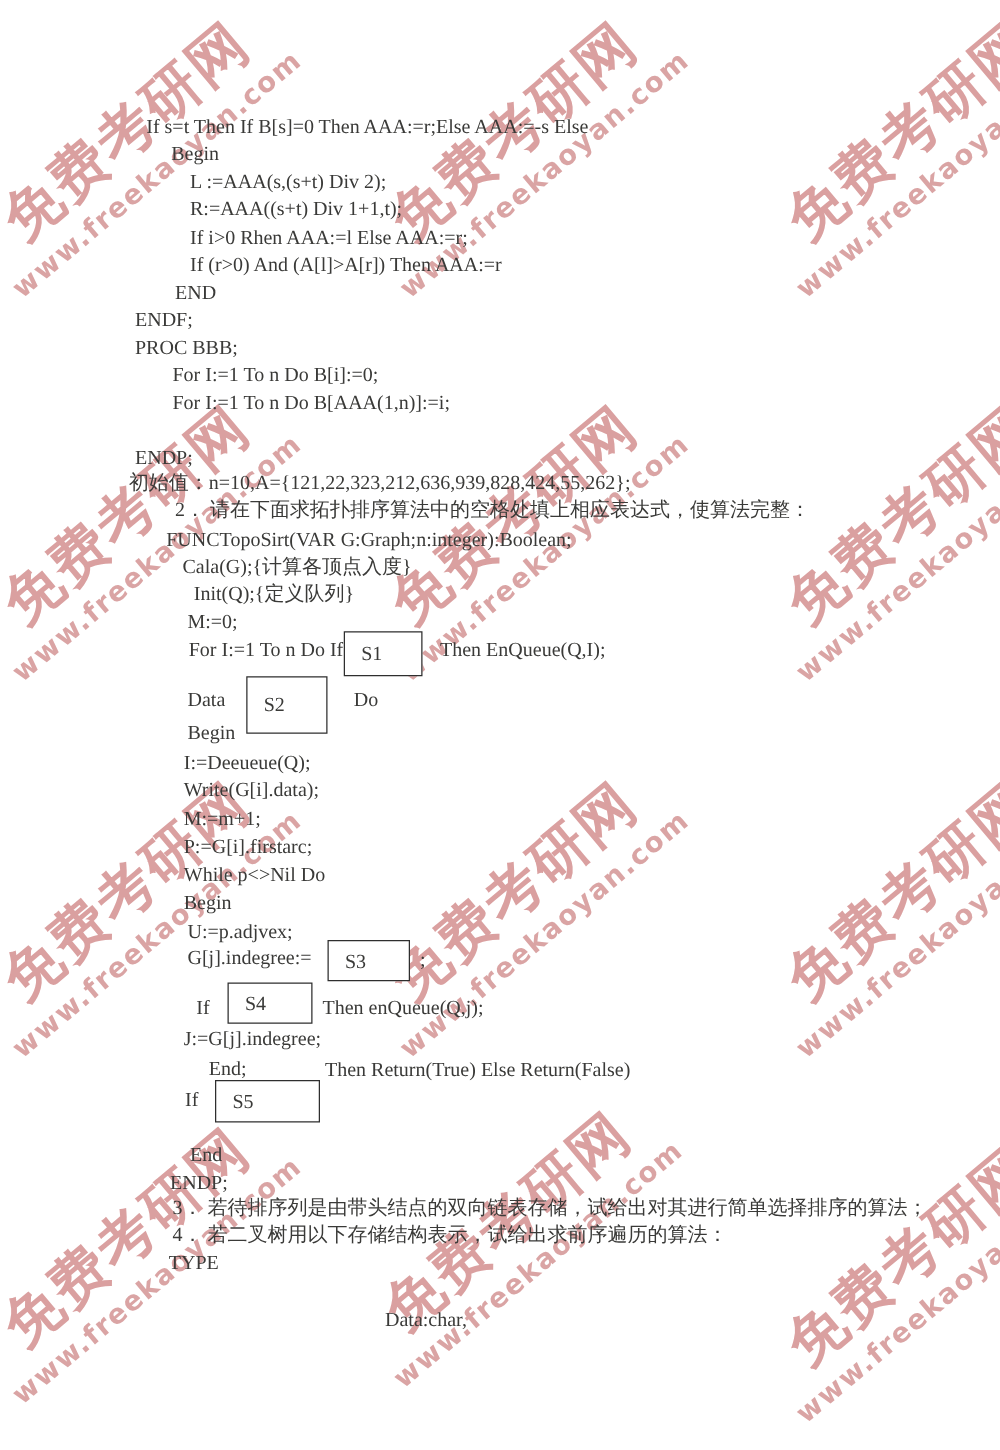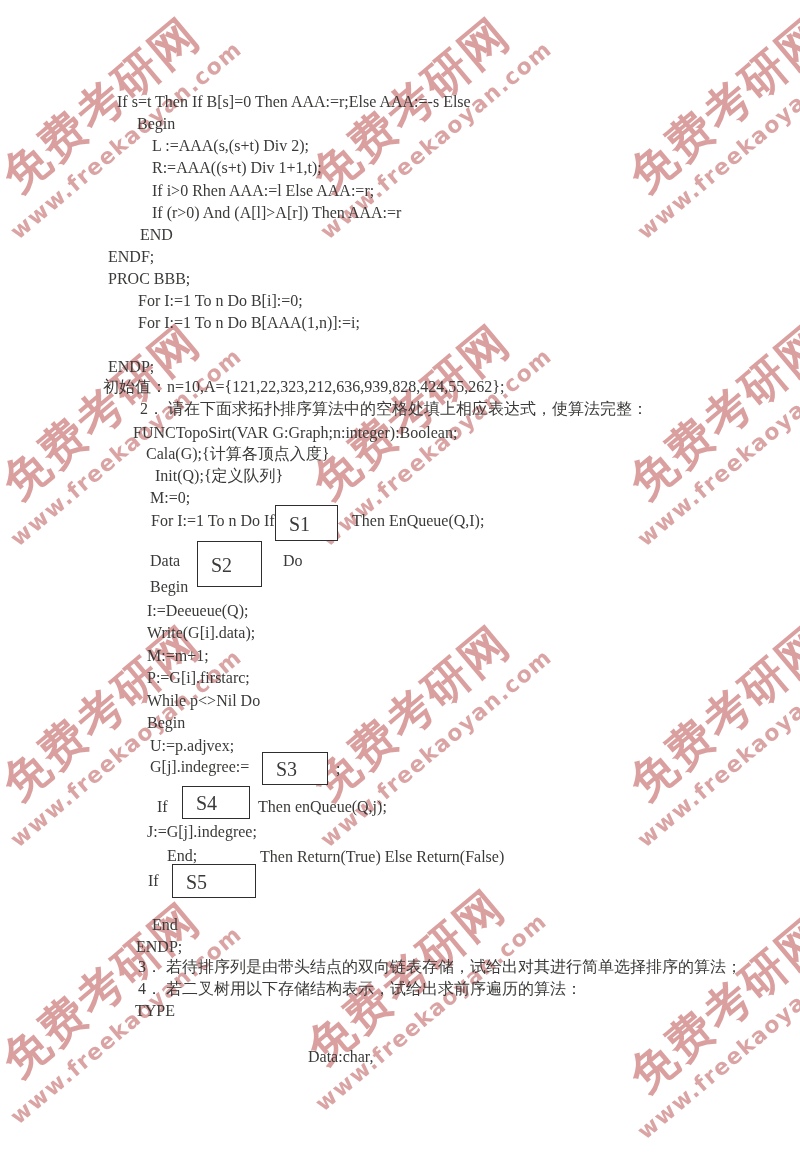--- a/index.html
+++ b/index.html
@@ -28,21 +28,21 @@
   #text-layer{position:absolute;inset:0;z-index:2;}
   .ln{
     position:absolute;white-space:nowrap;color:#3a3a38;
     font-size:16px;line-height:20px;
   }
   .box{
     position:absolute;border:1.5px solid #2e2e2e;background:#ffffff;
     display:flex;align-items:center;box-sizing:border-box;
     padding-left:13px;padding-top:2px;
   }
-  .box .lbl{color:#3a3a38;font-size:20px;}
+  .box .lbl{color:#3a3a38;font-size:16px;}
 </style>
 </head>
 <body>
 
 <div id="page">
 
   <div id="wm-layer">
     <div class="wm" style="left:-20px;top:70px">
         <div class="wm-inner">
           <span class="wm-cn">免费考研网</span>

